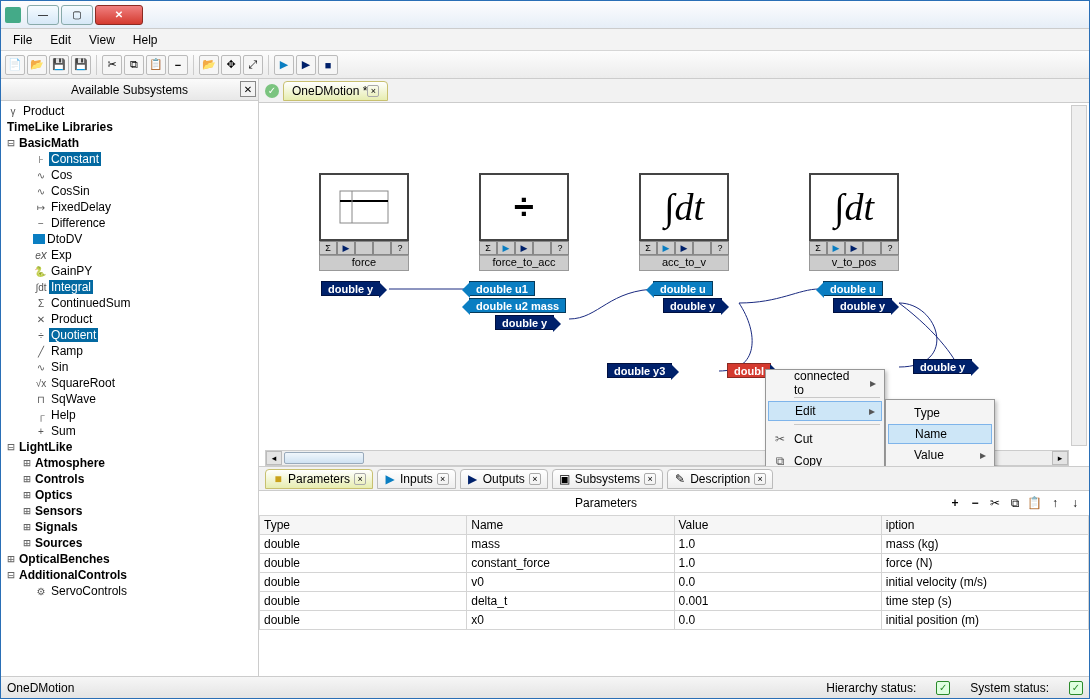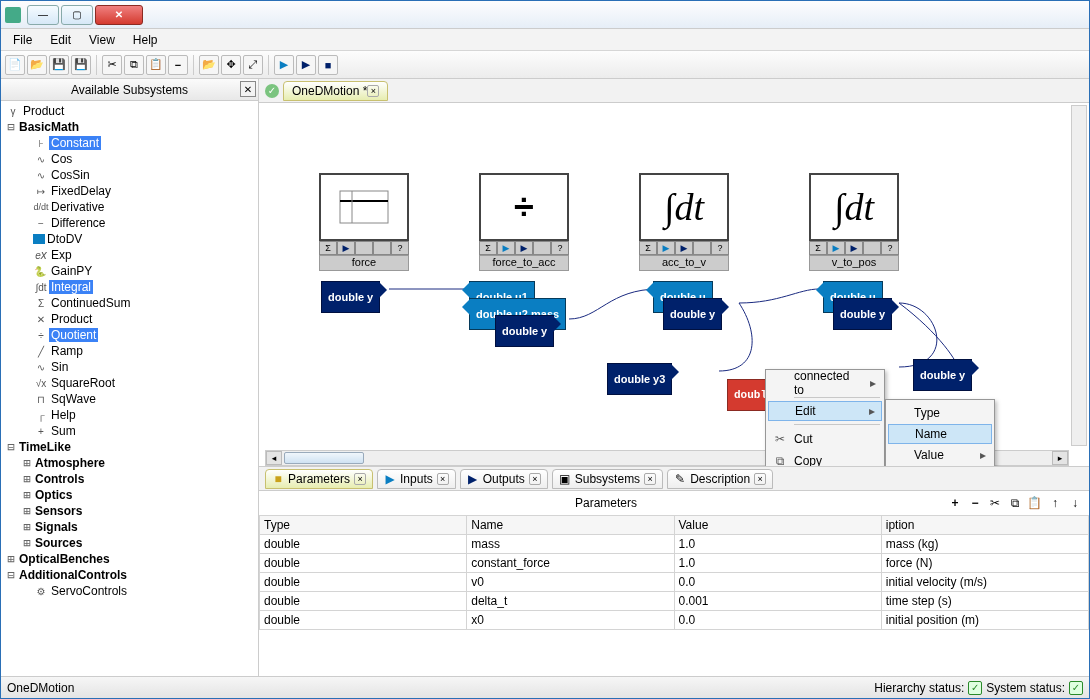--- a/index.html
+++ b/index.html
@@ -18,39 +18,39 @@
   .toolbar .sep { width:1px; height:20px; background:#ccc; margin:0 3px;}
   .body { flex:1; display:flex; min-height:0;}
   .left { width:258px; border-right:1px solid #ccc; display:flex; flex-direction:column; background:#fff;}
   .left .panehdr { height:22px; background:linear-gradient(#fbfbfb,#e8e8e8); border-bottom:1px solid #ccc; display:flex; align-items:center; justify-content:center; font-weight:normal; position:relative;}
   .left .panehdr .xbtn { position:absolute; right:2px; top:2px; width:16px; height:16px; border:1px solid #888; background:#f3f3f3; display:flex; align-items:center; justify-content:center; font-size:10px;}
   .tree { flex:1; overflow:auto; padding:2px 4px;}
   .tree .row { display:flex; align-items:center; height:16px; white-space:nowrap;}
   .tree .tw { width:12px; text-align:center; color:#666; font-family:monospace;}
   .tree .tic { width:16px; height:14px; display:flex; align-items:center; justify-content:center; font-size:10px; color:#555;}
   .tree .lbl { padding:0 2px;}
-  .tree .lbl.sel { background:#3b82f6; color:#fff;}
+  .tree .lbl.sel { background:#0369a1; color:#fff;}
   .tree .bold { font-weight:bold;}
   .right { flex:1; display:flex; flex-direction:column; min-width:0;}
   .tabstrip { height:24px; background:#f2f2f2; border-bottom:1px solid #ccc; display:flex; align-items:center; padding:0 6px; gap:4px;}
   .tabstrip .chk { width:14px; height:14px; background:#7bc47f; border-radius:7px; display:flex; align-items:center; justify-content:center; color:#fff; font-size:10px;}
   .tabstrip .tab { background:linear-gradient(#fff,#e7edb0); border:1px solid #c8c070; border-radius:4px 4px 0 0; padding:2px 8px; display:flex; align-items:center; gap:0;}
   .tabstrip .tab .x { width:12px; height:12px; border:1px solid #aaa; border-radius:2px; display:flex; align-items:center; justify-content:center; font-size:9px;}
   .canvas { flex:1; position:relative; background:#fff; overflow:hidden;
     background-image: radial-gradient(circle, #d0d0d0 0.6px, transparent 0.6px);
     background-size: 8px 8px;
     background-position: 4px 4px;
   }
   
   .blk { position:absolute; width:90px; }
   .blk .top { height:68px; background:#fff; border:2px solid #444; display:flex; align-items:center; justify-content:center;}
   .blk .mid { height:14px; background:#aaa; display:flex; }
   .blk .mid span { flex:1; border:1px solid #888; font-size:9px; display:flex; align-items:center; justify-content:center; background:#ccc;}
   .blk .lbl { height:16px; background:#ccc; border:1px solid #999; text-align:center; font-size:11px;}
-  .port { position:absolute; height:32px; background:#0a7ec2; color:#fff; font-size:11px; font-weight:bold; display:flex; align-items:center; padding:0 6px; border:1px solid #063a5a;}
+  .port { position:absolute; height:15px; background:#0a7ec2; color:#fff; font-size:11px; font-weight:bold; display:flex; align-items:center; padding:0 6px; border:1px solid #063a5a;}
   .port.in::before { content:""; position:absolute; left:-8px; top:0; border-top:8px solid transparent; border-bottom:8px solid transparent; border-right:8px solid #0a7ec2;}
   .port.out::after { content:""; position:absolute; right:-8px; top:0; border-top:8px solid transparent; border-bottom:8px solid transparent; border-left:8px solid #00216b;}
   .port.out { background:#00216b; border-color:#001040;}
   .port.sel { background:#d43a2f; border-color:#8b2a22;}
   svg.wires { position:absolute; left:0; top:0; width:100%; height:100%; pointer-events:none;}
   .hscroll { position:absolute; left:6px; right:20px; bottom:2px; height:16px; background:#efefef; border:1px solid #ccc;}
   .hscroll .thumb { position:absolute; left:18px; width:80px; top:1px; bottom:1px; background:linear-gradient(#f0f6fb,#cfe2f2); border:1px solid #9ab; border-radius:2px;}
   .hscroll .arr { position:absolute; top:0; width:16px; height:100%; background:#e4e4e4; border:1px solid #bbb; display:flex; align-items:center; justify-content:center; font-size:9px;}
   .vscroll { position:absolute; top:2px; bottom:20px; right:2px; width:16px; background:#efefef; border:1px solid #ccc;}
   
@@ -67,21 +67,21 @@
   .btab.active { background:linear-gradient(#fff,#e7edb0); border-color:#c8c070;}
   .btab .ic { width:12px; height:12px; display:flex; align-items:center; justify-content:center;}
   .btab .x { width:12px; height:12px; border:1px solid #aaa; border-radius:2px; display:flex; align-items:center; justify-content:center; font-size:9px;}
   .bhdr { height:24px; display:flex; align-items:center; padding:0 6px; justify-content:space-between;}
   .bhdr .title { flex:1; text-align:center;}
   .bhdr .tools { display:flex; gap:4px;}
   .bhdr .tools span { width:16px; height:16px; display:flex; align-items:center; justify-content:center; font-size:12px;}
   table.params { width:100%; border-collapse:collapse;}
   table.params th, table.params td { border:1px solid #d4d4d4; padding:2px 4px; text-align:left; font-weight:normal; height:18px;}
   table.params th { background:#f6f6f6;}
-  .statusbar { height:22px; background:linear-gradient(#f6f6f6,#e4e4e4); border-top:1px solid #ccc; display:flex; align-items:center; padding:0 6px; gap:4px;}
+  .statusbar { height:22px; background:linear-gradient(#f6f6f6,#e4e4e4); border-top:1px solid #ccc; display:flex; align-items:center; padding:0 6px; gap:20px;}
   .statusbar .spacer { flex:1;}
   .statusbar .ok { width:14px; height:14px; border:1px solid #2a8a2a; background:#dfffe0; border-radius:2px; display:flex; align-items:center; justify-content:center; color:#2a8a2a; font-size:10px;}
   .intsym { font-family: "Times New Roman", serif; font-size:38px; font-style:italic;}
 </style>
 </head>
 <body>
 
 <div class="window">
 
   <div class="titlebar">
@@ -126,44 +126,43 @@
       <div class="panehdr">
         <span>Available Subsystems</span>
         <div class="xbtn">✕</div>
       </div>
       <div class="tree">
         <div class="row">
             <span class="tic">γ</span>
             <span class="lbl">Product</span>
           </div>
         <div class="row">
+            <span class="lbl bold">TimeLike Libraries</span>
+          </div>
+        <div class="row">
             <span class="tw">⊟</span>
             <span class="lbl bold">BasicMath</span>
           </div>
         <div class="row" style="padding-left:28px;">
             <span class="tic">⊦</span>
             <span class="lbl sel">Constant</span>
           </div>
         <div class="row" style="padding-left:28px;">
             <span class="tic">∿</span>
             <span class="lbl">Cos</span>
           </div>
         <div class="row" style="padding-left:28px;">
             <span class="tic">∿</span>
             <span class="lbl">CosSin</span>
           </div>
         <div class="row" style="padding-left:28px;">
             <span class="tic">↦</span>
             <span class="lbl">FixedDelay</span>
           </div>
         <div class="row" style="padding-left:28px;">
-            <span class="tic" style="font-size:9px;">d/dt</span>
-            <span class="lbl">Derivative</span>
-          </div>
-        <div class="row" style="padding-left:28px;">
             <span class="tic">−</span>
             <span class="lbl">Difference</span>
           </div>
         <div class="row" style="padding-left:28px;">
             <span class="tic" style="background:#0a7ec2;width:12px;height:10px;"></span>
             <span class="lbl">DtoDV</span>
           </div>
         <div class="row" style="padding-left:28px;">
             <span class="tic" style="font-style:italic;">e<sup>x</sup></span>
             <span class="lbl">Exp</span>
@@ -207,21 +206,21 @@
         <div class="row" style="padding-left:28px;">
             <span class="tic">┌</span>
             <span class="lbl">Help</span>
           </div>
         <div class="row" style="padding-left:28px;">
             <span class="tic">+</span>
             <span class="lbl">Sum</span>
           </div>
         <div class="row">
             <span class="tw">⊟</span>
-            <span class="lbl bold">TimeLike</span>
+            <span class="lbl bold">LightLike</span>
           </div>
         <div class="row" style="padding-left:16px;">
             <span class="tw">⊞</span>
             <span class="lbl bold">Atmosphere</span>
           </div>
         <div class="row" style="padding-left:16px;">
             <span class="tw">⊞</span>
             <span class="lbl bold">Controls</span>
           </div>
         <div class="row" style="padding-left:16px;">
@@ -334,21 +333,21 @@
               <span style="color:#00216b;">▶</span>
               <span></span>
               <span>?</span>
             </div>
           <div class="lbl">v_to_pos</div>
         </div>
         <div class="port in" style="left:564px; top:178px;">double u</div>
         <div class="port out" style="left:574px; top:195px;">double y</div>
 
         <div class="port out" style="left:348px; top:260px;">double y3</div>
-        <div class="port out sel" style="left:468px; top:276px;font-family:Liberation Mono, monospace;">doubl</div>
+        <div class="port out sel" style="left:468px; top:260px;">doubl</div>
         <div class="port out" style="left:654px; top:256px;">double y</div>
 
         <div class="ctx" style="left:506px; top:266px; width:120px;">
           <div class="itm">
               <span>connected to</span>
               <span class="arw">▸</span>
             </div>
           <div class="sep"></div>
           <div class="itm hov">
               <span>Edit</span>

